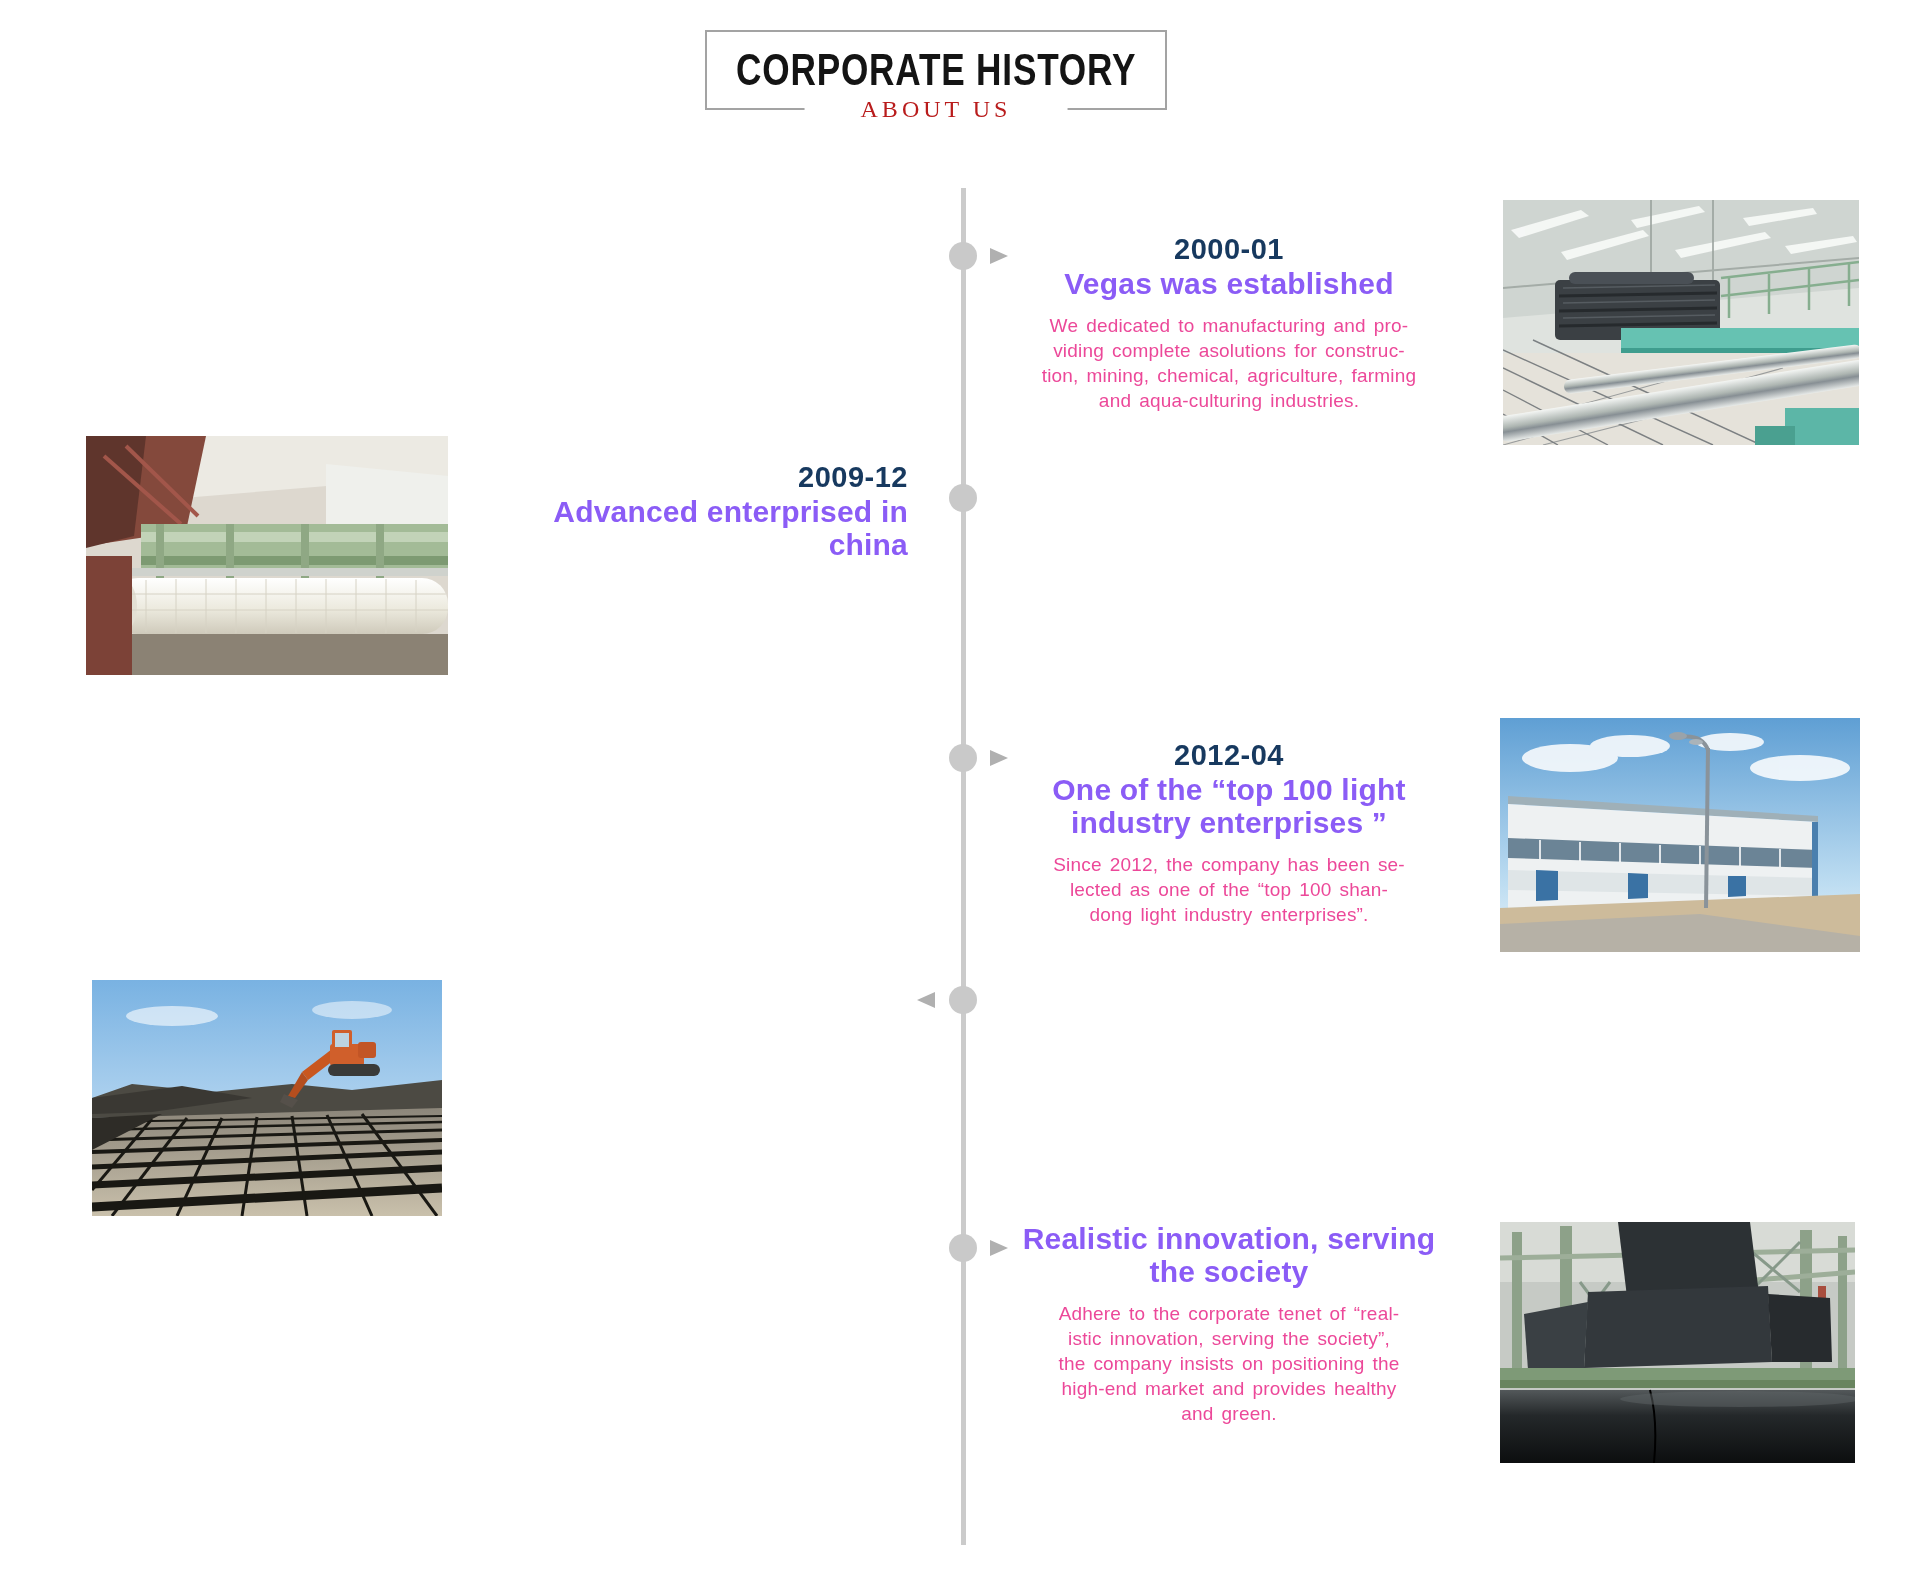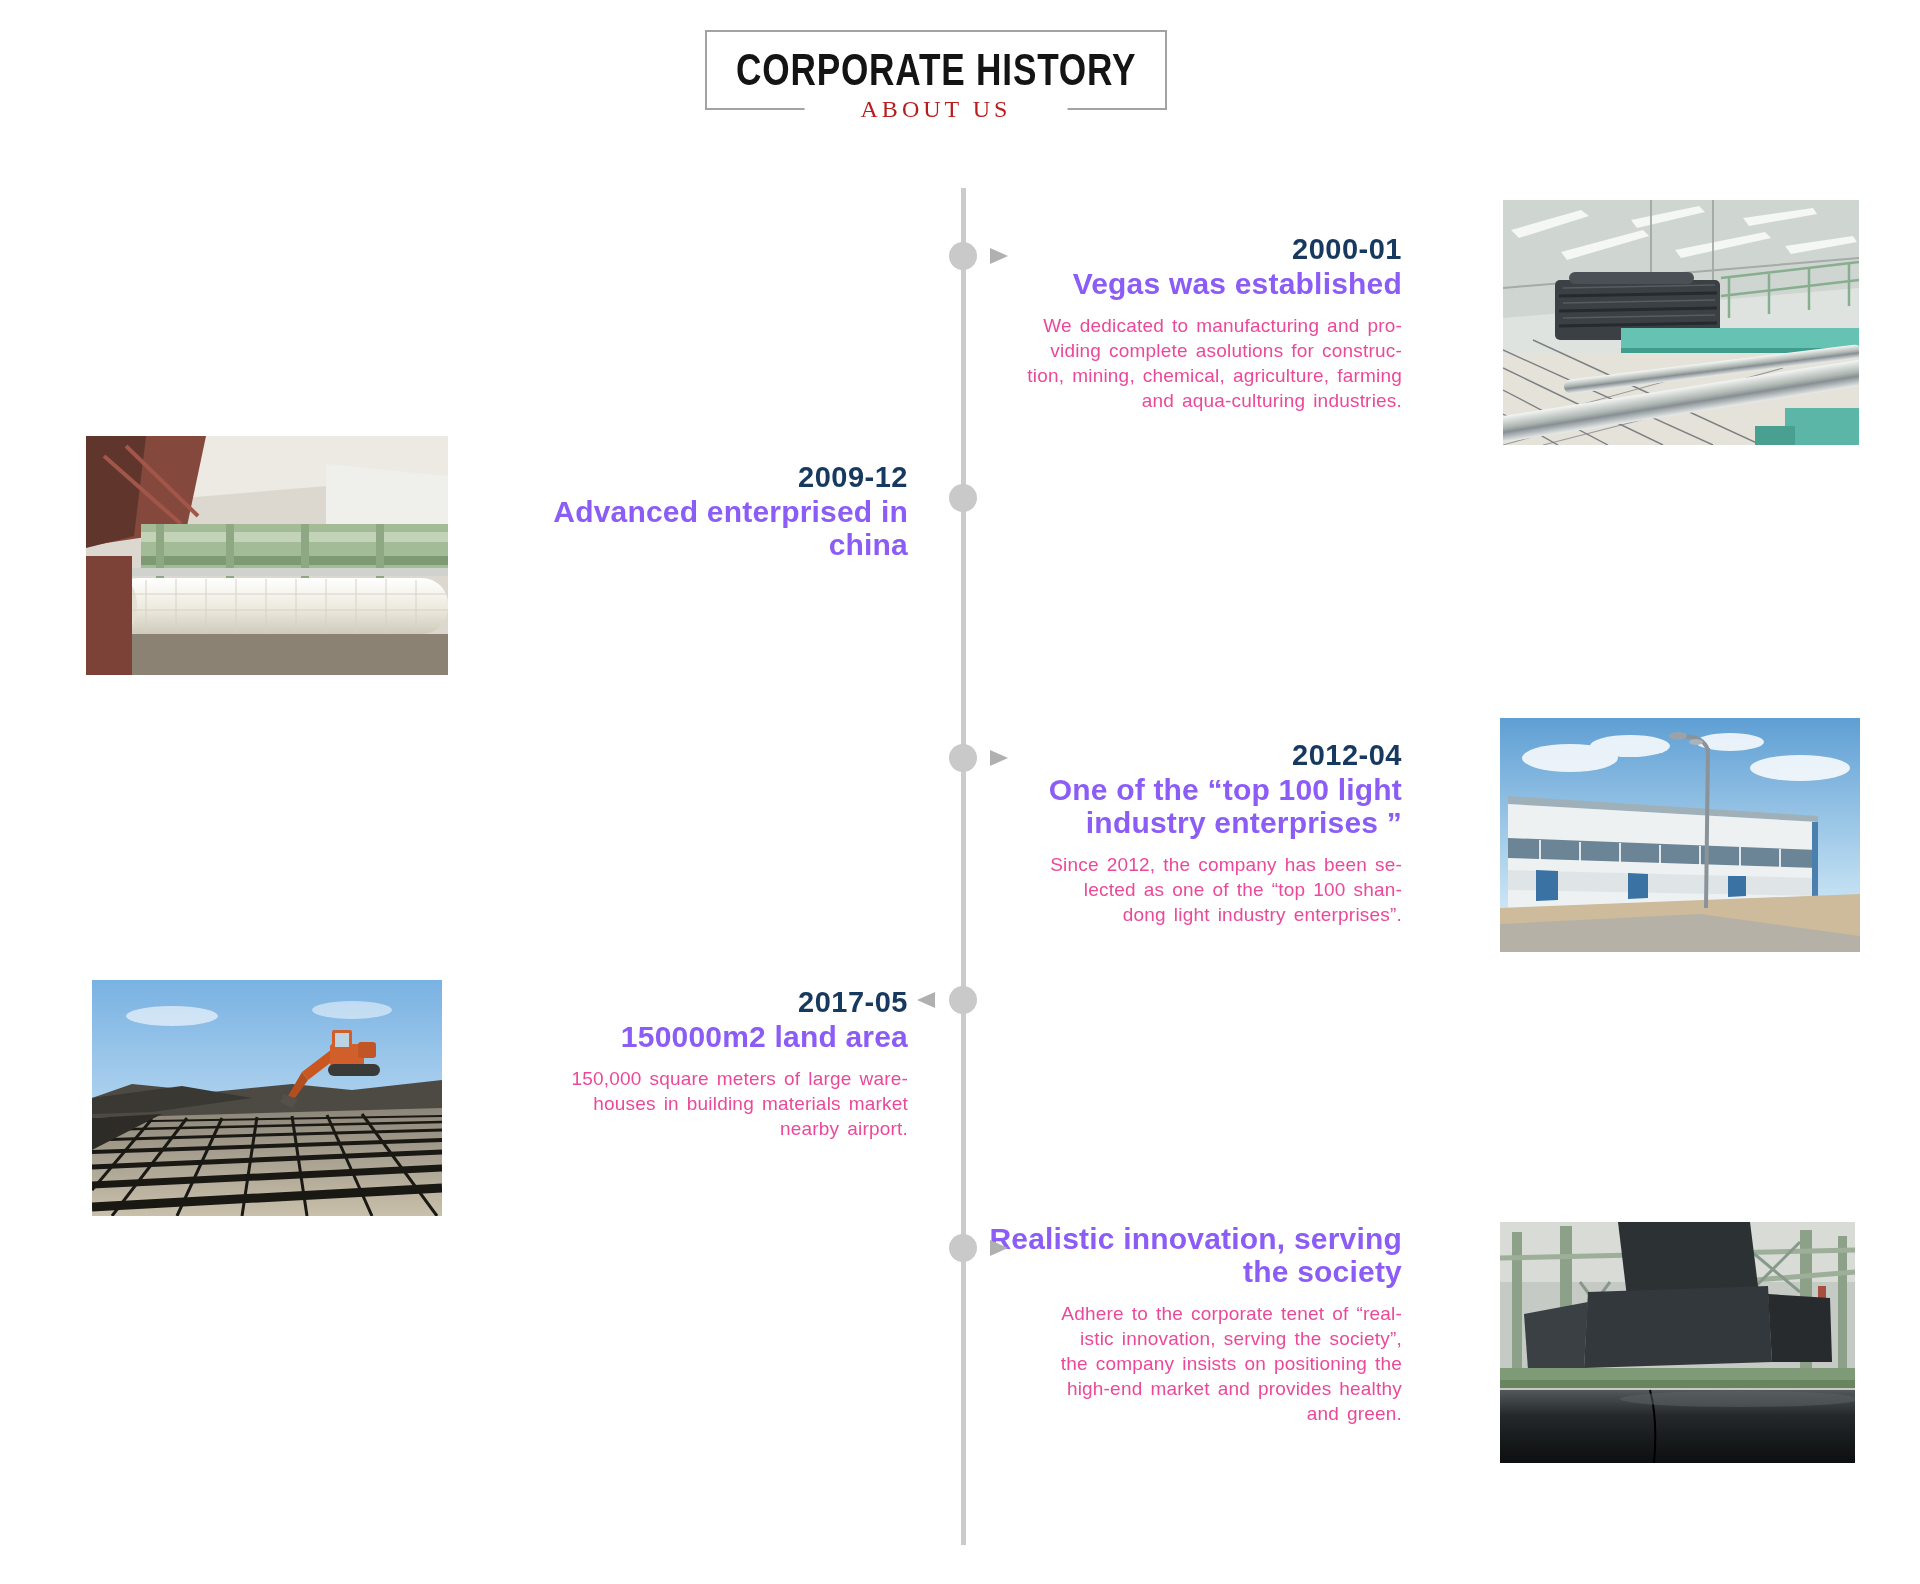--- a/index.html
+++ b/index.html
@@ -27,21 +27,21 @@
   .arr-l{border-top:8px solid transparent;border-bottom:8px solid transparent;
          border-right:18px solid #b0b0b0;}
 
   
   .ms{position:absolute;width:414px;}
   .ms .date{font-size:29px;line-height:32px;font-weight:700;color:#17395f;letter-spacing:.5px;}
   .ms h2{margin:2px 0 0;font-size:30px;line-height:33px;font-weight:700;color:#8b5cf6;
          letter-spacing:.2px;white-space:pre-line;}
   .ms p{margin:13px 0 0;font-size:19px;line-height:25px;color:#ec4899;
         word-spacing:2.5px;letter-spacing:.2px;white-space:pre-line;}
-  .ms.right{left:988px;text-align:right;}
+  .ms.right{left:1022px;text-align:center;}
   .ms.left{left:494px;text-align:right;}
 
   
   figure.photo{position:absolute;margin:0;overflow:hidden;}
   figure.photo svg{display:block;width:100%;height:100%;}
 </style>
 </head>
 <body>
 
 <div class="page">
@@ -79,27 +79,20 @@
 
   <section class="ms right" style="top:739px">
     <div class="date">2012-04</div>
     <h2>One of the “top 100 light
 industry enterprises ”</h2>
     <p>Since 2012, the company has been se-
 lected as one of the “top 100 shan-
 dong light industry enterprises”.</p>
   </section>
 
-  <section class="ms left" style="top:986px">
-    <div class="date">2017-05</div>
-    <h2>150000m2 land area</h2>
-    <p>150,000 square meters of large ware-
-houses in building materials market
-nearby airport.</p>
-  </section>
 
   <section class="ms right" style="top:1220px">
     <h2>Realistic innovation, serving
 the society</h2>
     <p>Adhere to the corporate tenet of “real-
 istic innovation, serving the society”,
 the company insists on positioning the
 high-end market and provides healthy
 and green.</p>
   </section>

